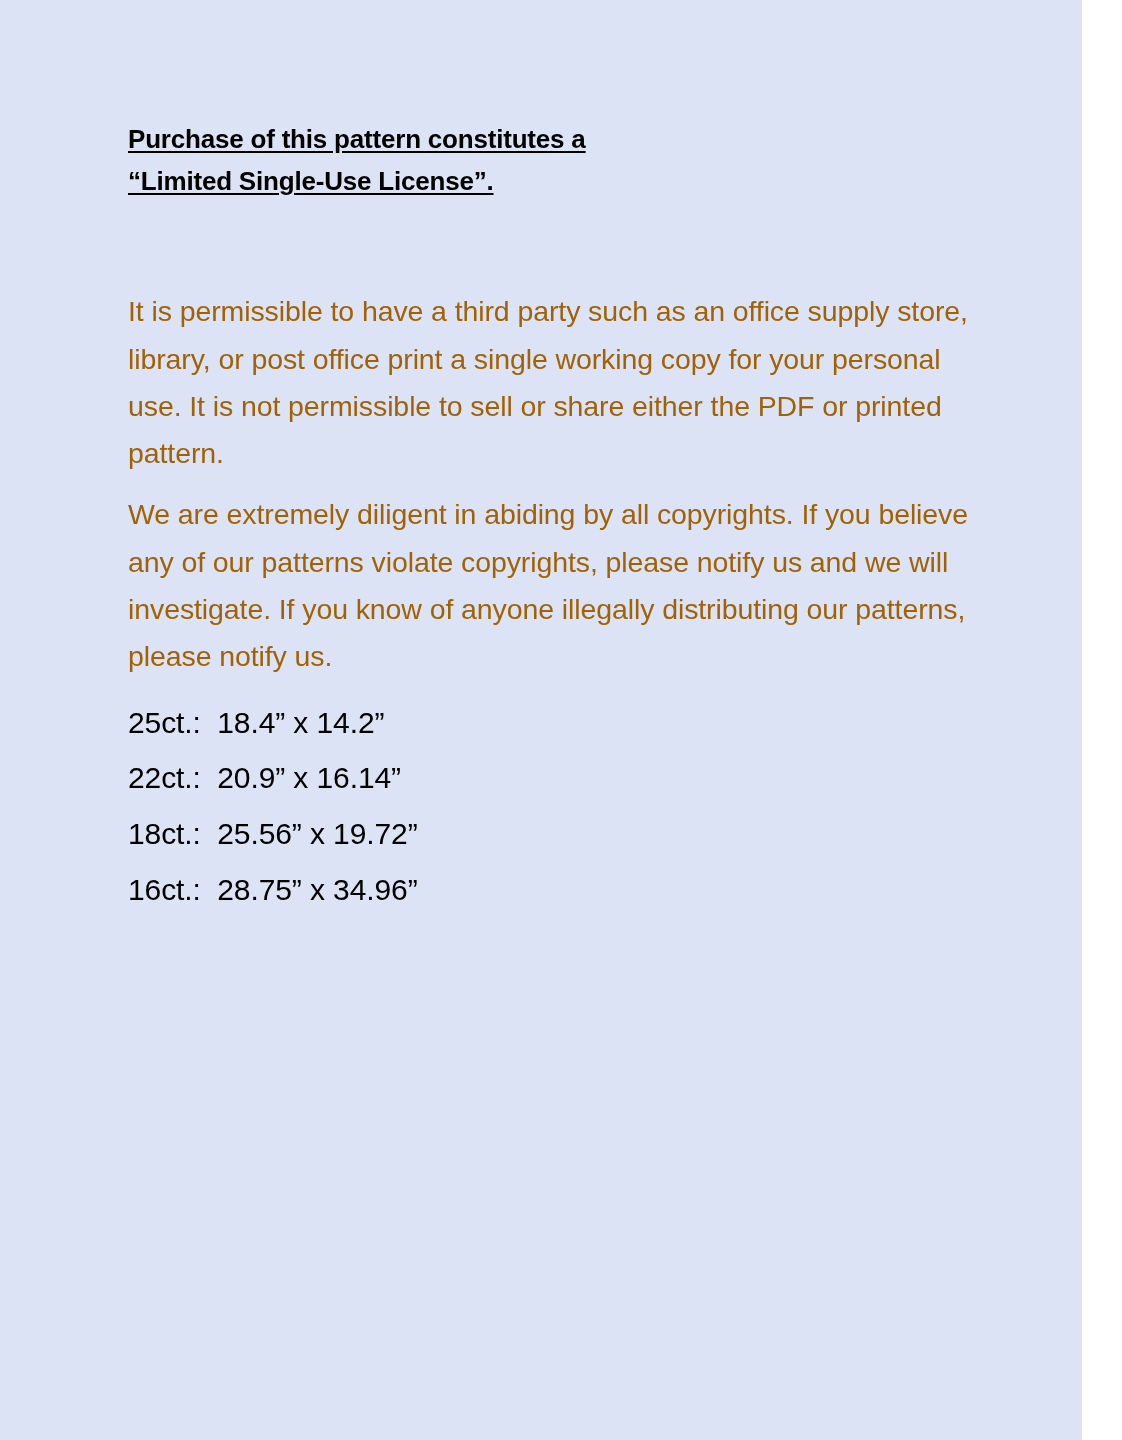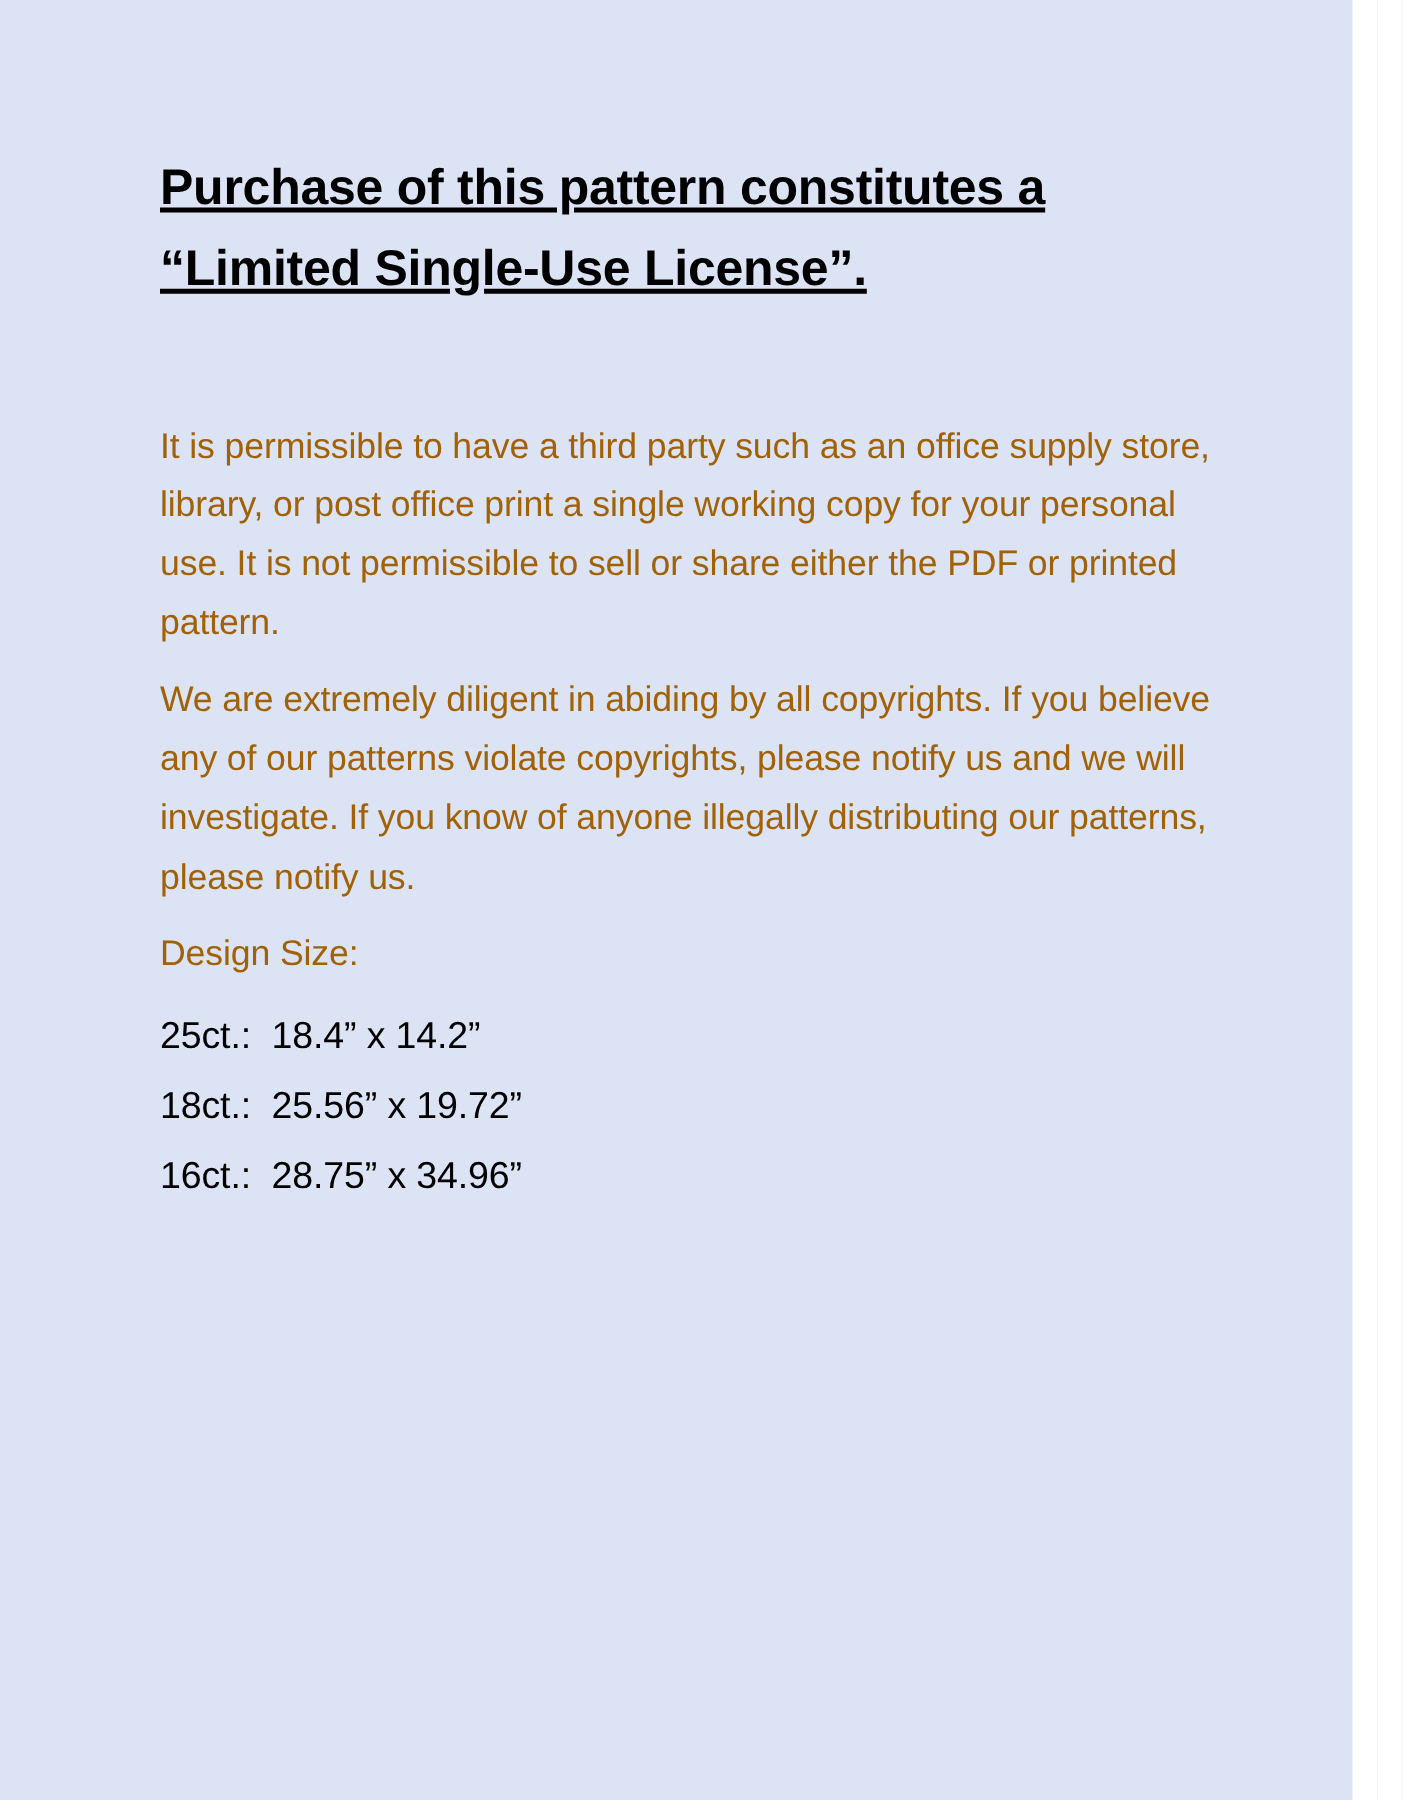--- a/index.html
+++ b/index.html
@@ -27,21 +27,21 @@
     height: 1440px;
     background: #ffffff;
   }
   .content {
     position: absolute;
     left: 128px;
     top: 118px;
     width: 858px;
   }
   .doc-title {
-    font-size: 40px;
+    font-size: 26px;
     font-weight: bold;
     line-height: 1.62;
     color: #000000;
     margin: 0 0 0 0;
     letter-spacing: -0.2px;
   }
   .doc-title span.u {
     text-decoration: underline;
     text-underline-offset: 3px;
   }
@@ -83,23 +83,23 @@
 
     <h1 class="doc-title">
       <span class="title-line u">Purchase of this pattern constitutes a</span>
       <span class="title-line u">“Limited Single-Use License”.</span>
     </h1>
 
     <div class="body-block">
       <p class="para">It is permissible to have a third party such as an office supply store, library, or post office print a single working copy for your personal use. It is not permissible to sell or share either the PDF or printed pattern.</p>
       <p class="para">We are extremely diligent in abiding by all copyrights. If you believe any of our patterns violate copyrights, please notify us and we will investigate. If you know of anyone illegally distributing our patterns, please notify us.</p>
 
-      <p class="para tight">Design Size:</p>
 
       <div class="sizes">
         <div class="size-line">25ct.:  18.4” x 14.2”</div>
+        <div class="size-line">22ct.:  20.9” x 16.14”</div>
         <div class="size-line">18ct.:  25.56” x 19.72”</div>
         <div class="size-line">16ct.:  28.75” x 34.96”</div>
       </div>
     </div>
 
   </div>
 </div>
 
 </body></html>

